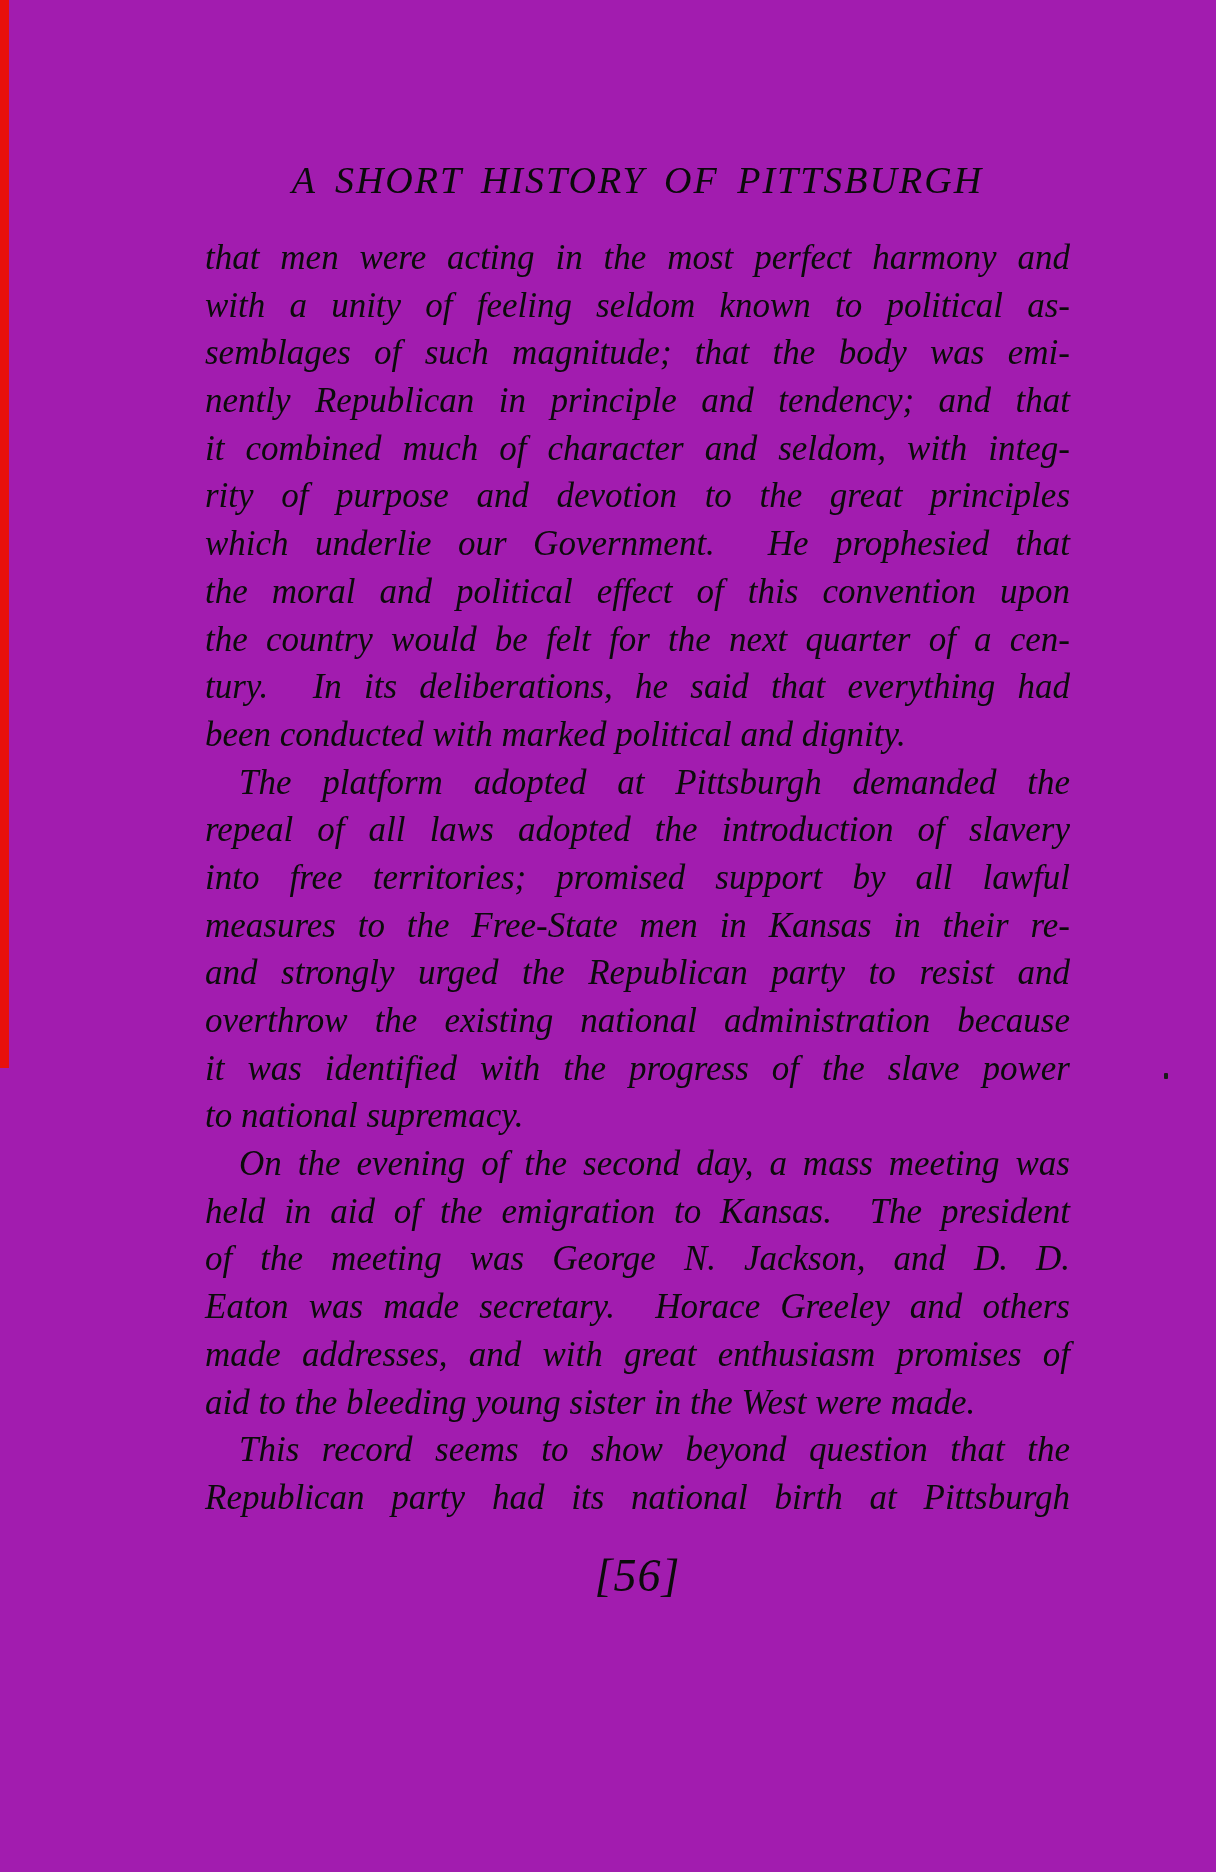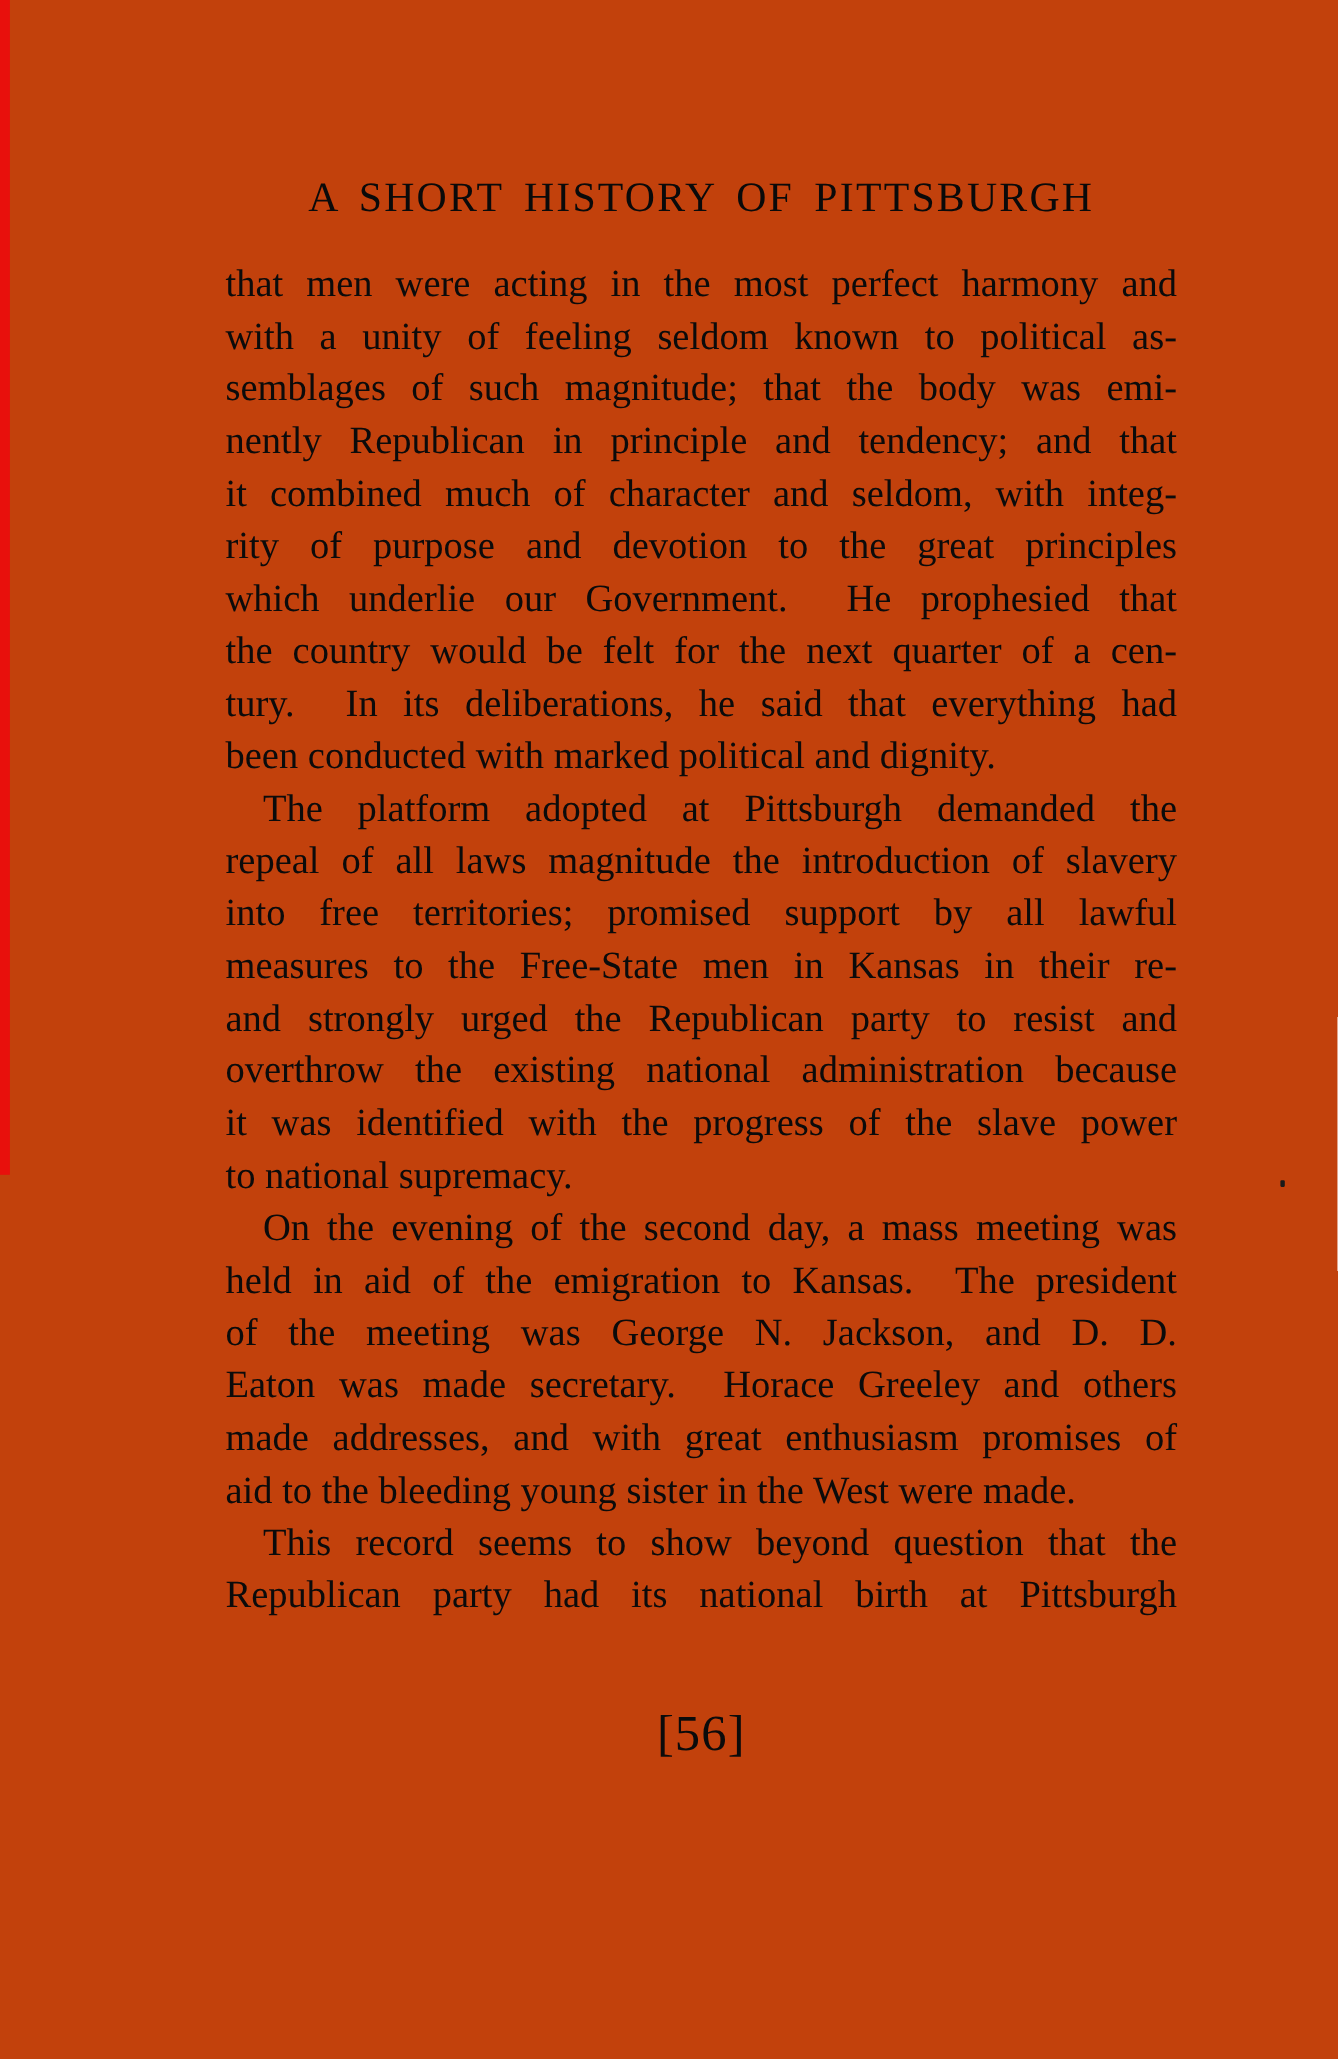--- a/index.html
+++ b/index.html
@@ -70,36 +70,37 @@
     top: 1073px;
     width: 4px;
     height: 6px;
     background: #1a1a1a;
     border-radius: 1px;
   }
 </style>
 </head>
 <body>
 
-<div class="page" style="background: #c2410c; color: rgb(11, 11, 11);">
+<div class="page" style="background: #a21caf; color: rgb(11, 11, 11); font-style: italic;">
   <div class="edge-stripe" style="background: rgb(232, 16, 12);"></div>
   <div class="running-head">A SHORT HISTORY OF PITTSBURGH</div>
   <div class="body-text">
       <div class="line">that men were acting in the most perfect harmony and</div>
       <div class="line">with a unity of feeling seldom known to political as-</div>
       <div class="line">semblages of such magnitude; that the body was emi-</div>
       <div class="line">nently Republican in principle and tendency; and that</div>
       <div class="line">it combined much of character and seldom, with integ-</div>
       <div class="line">rity of purpose and devotion to the great principles</div>
       <div class="line">which underlie our Government.&nbsp; He prophesied that</div>
+      <div class="line">the moral and political effect of this convention upon</div>
       <div class="line">the country would be felt for the next quarter of a cen-</div>
       <div class="line">tury.&nbsp; In its deliberations, he said that everything had</div>
       <div class="line para-end">been conducted with marked political and dignity.</div>
       <div class="line indent">The platform adopted at Pittsburgh demanded the</div>
-      <div class="line">repeal of all laws magnitude the introduction of slavery</div>
+      <div class="line">repeal of all laws adopted the introduction of slavery</div>
       <div class="line">into free territories; promised support by all lawful</div>
       <div class="line">measures to the Free-State men in Kansas in their re-</div>
       <div class="line">and strongly urged the Republican party to resist and</div>
       <div class="line">overthrow the existing national administration because</div>
       <div class="line">it was identified with the progress of the slave power</div>
       <div class="line para-end">to national supremacy.</div>
       <div class="line indent">On the evening of the second day, a mass meeting was</div>
       <div class="line">held in aid of the emigration to Kansas.&nbsp; The president</div>
       <div class="line">of the meeting was George N. Jackson, and D. D.</div>
       <div class="line">Eaton was made secretary.&nbsp; Horace Greeley and others</div>

